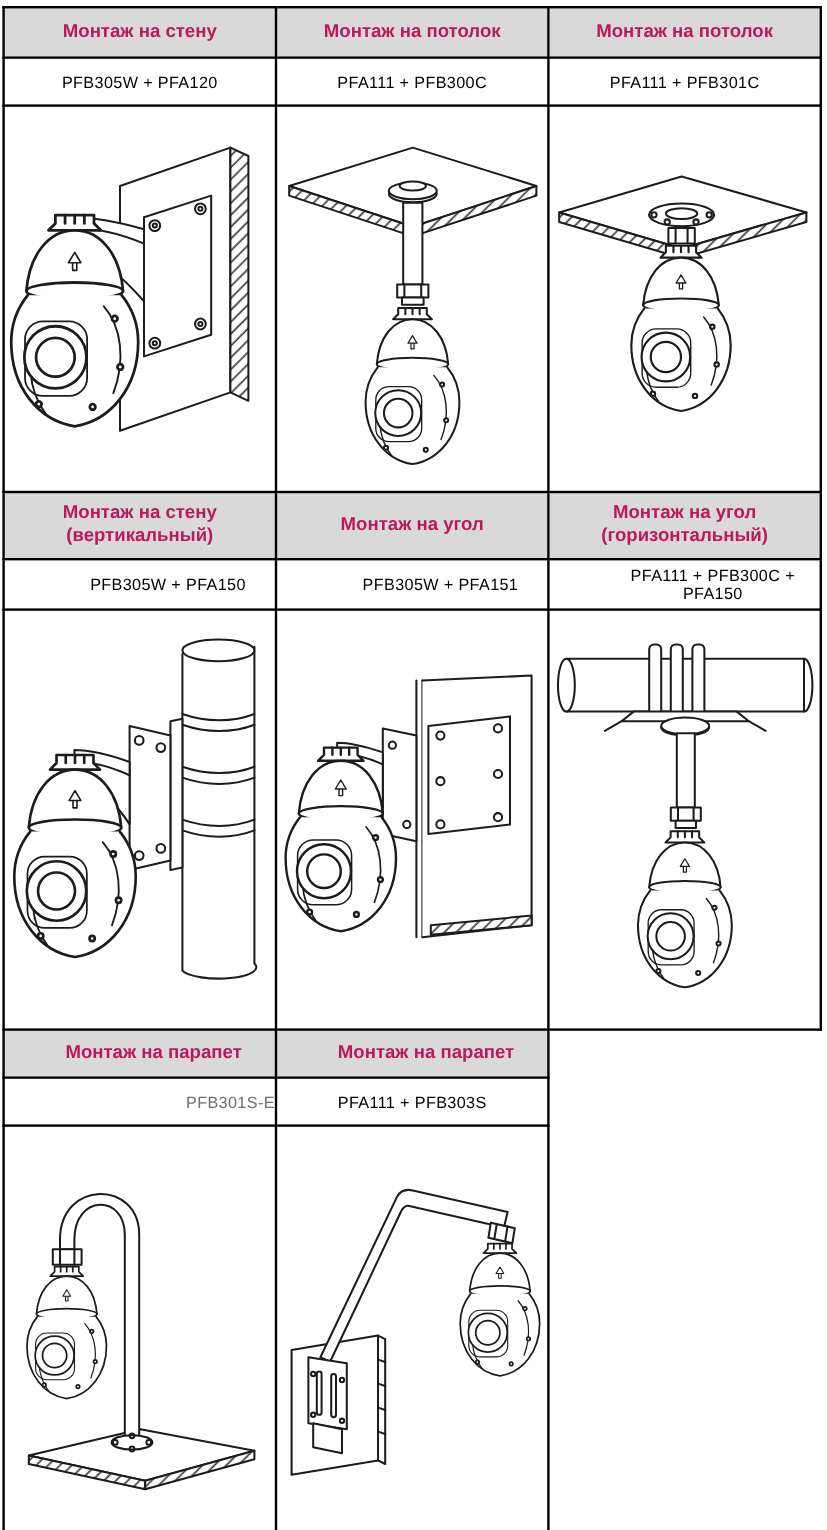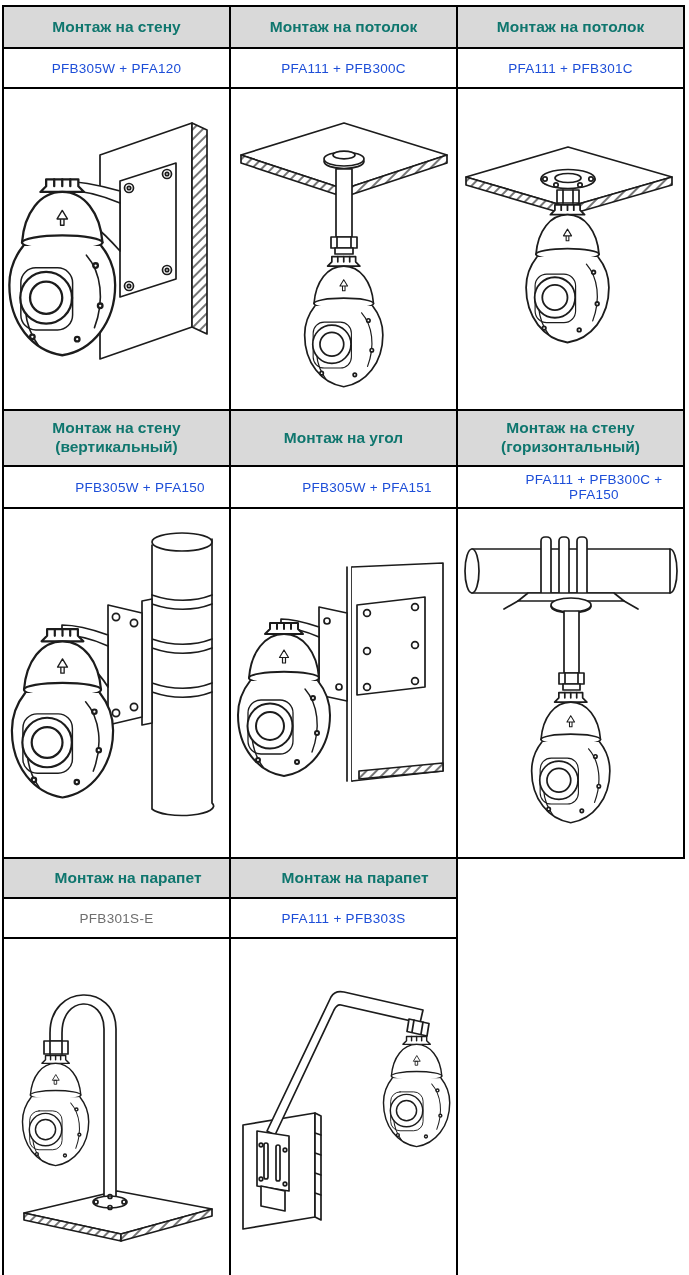--- a/index.html
+++ b/index.html
@@ -2,24 +2,24 @@
 <html><head>
 <meta charset="utf-8">
 <style>
   html,body{margin:0;padding:0;background:#fff;}
   body{width:689px;height:1275px;overflow:hidden;}
   .page{padding:5px 0 0 2px;}
   table.mount-table{border-collapse:collapse;table-layout:fixed;}
   td{border:2.5px solid #000;padding:0;overflow:hidden;background:#fff;}
   td.ghost{border:none;background:#fff;}
   td.hdr{background:#d9d9d9;font:bold 15.5px "Liberation Sans",sans-serif;
-         color:#0f766e;text-align:center;vertical-align:middle;line-height:1.22;padding:2px 6px;}
-  td.model{font:13.5px "Liberation Sans",sans-serif;color:#1d4ed8;letter-spacing:.3px;
+         color:#be185d;text-align:center;vertical-align:middle;line-height:1.22;padding:2px 6px;}
+  td.model{font:13.5px "Liberation Sans",sans-serif;color:#000000;letter-spacing:.3px;
            text-align:center;vertical-align:middle;}
-  td.model.light{color:#6e6e6e;}
+  td.model.light{color:#6e6e6e;text-align:right;}
   td.figcell{vertical-align:middle;text-align:center;}
   tr.r-hdr1 td{height:36px;} tr.r-mod1 td{height:38px;} tr.r-fig1 td{height:320px;}
   tr.r-hdr2 td{height:50px;} tr.r-mod2 td{height:40px;padding-left:47px;} tr.r-fig2 td{height:348px;}
   tr.r-hdr3 td{height:34px;padding-left:29px;} tr.r-mod3 td{height:38px;} tr.r-fig3 td{height:342px;}
   svg.illus{display:block;margin:0 auto;}
   .lineart{stroke:#1c1c1c;stroke-width:1.7;fill:none;stroke-linejoin:round;stroke-linecap:round;}
 </style>
 </head>
 <body>
 
@@ -131,21 +131,21 @@
                 <line x1="115" y1="101" x2="115" y2="114"></line>
           <use href="#cam" transform="translate(60,114) scale(0.9)"></use>
         </g>
       </svg>
     </td>
   </tr>
 
   <tr class="r-hdr2">
     <td class="hdr">Монтаж на стену (вертикальный)</td>
     <td class="hdr">Монтаж на угол</td>
-    <td class="hdr">Монтаж на стену (горизонтальный)</td>
+    <td class="hdr">Монтаж на угол (горизонтальный)</td>
   </tr>
   <tr class="r-mod2">
     <td class="model">PFB305W + PFA150</td>
     <td class="model">PFB305W + PFA151</td>
     <td class="model">PFA111 + PFB300C + PFA150</td>
   </tr>
   <tr class="r-fig2">
 
     <td class="figcell">
       <svg class="illus" width="225" height="348" viewBox="0 0 225 348">

